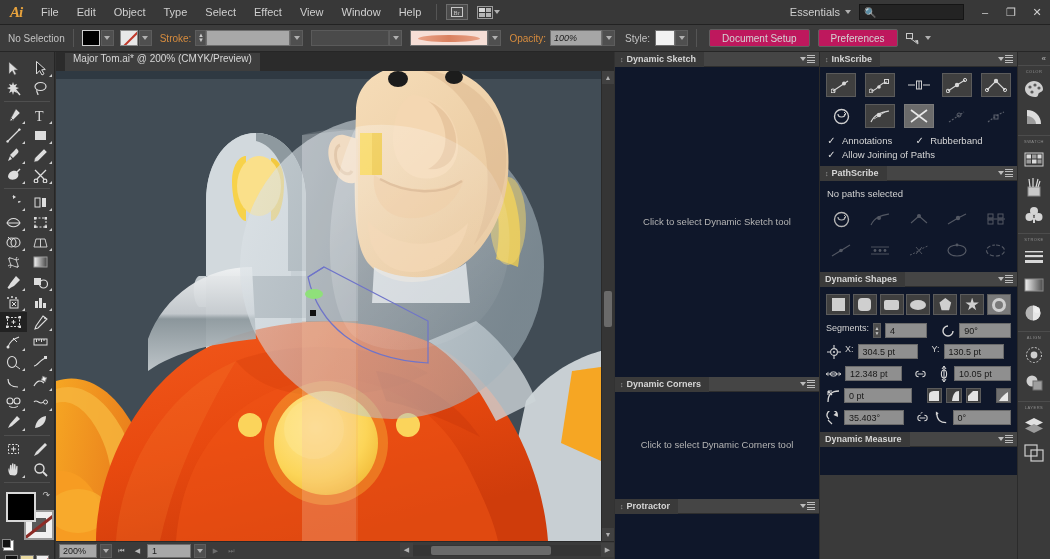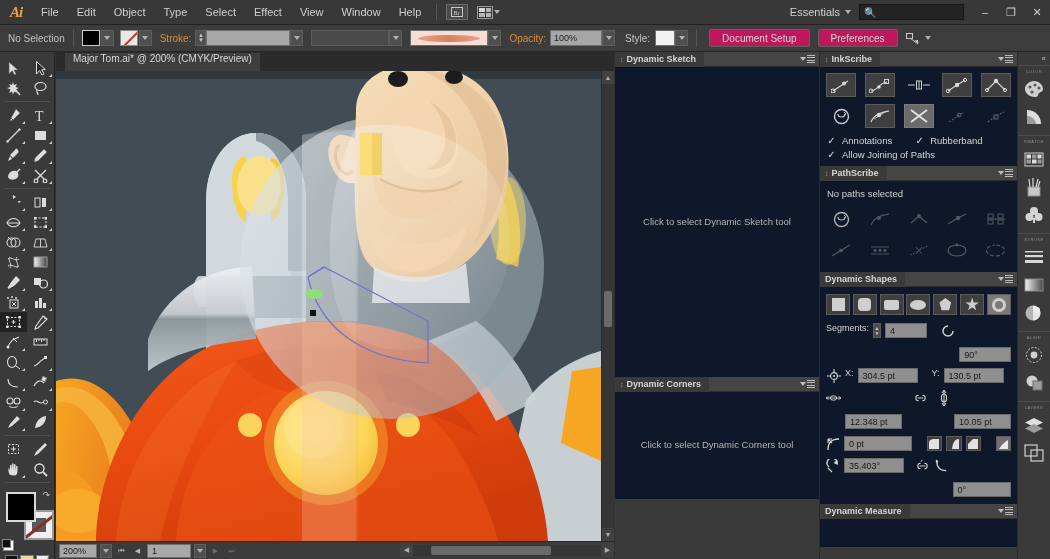--- a/index.html
+++ b/index.html
@@ -70,21 +70,21 @@
   .swatch-none:after{ content:""; position:absolute;left:-3px;top:7px;width:26px;height:2px;
     background:#c0392b; transform:rotate(-45deg); }
   .mini-arrow{ width:13px;height:16px;background:#4f4f4f;border:1px solid #5d5d5d;
                display:flex;align-items:center;justify-content:center; margin-left:1px;}
   .stroke-lbl{ color:#d78c3e; font-size:10px; margin-right:4px; }
   .spinner{ width:11px;height:16px;background:#4f4f4f;border:1px solid #5d5d5d;
             display:flex;flex-direction:column;align-items:center;justify-content:center;line-height:5px;
             font-size:6px; color:#c9c9c9;}
   .field{ height:16px; background:#a6a6a6; border:1px solid #6e6e6e; display:flex; align-items:center;
           padding:0 3px; font-size:9px; color:#1d1d1d; }
-  .combo{ display:flex; align-items:center; }
+  .combo{ display:flex; align-items:center;font-style:italic; }
   .combo .dd{ width:13px;height:16px;background:#4f4f4f;border:1px solid #5d5d5d;
               display:flex;align-items:center;justify-content:center;}
   .strokeprev{ width:84px; height:16px; background:#a8a8a8; border:1px solid #6e6e6e; }
   .brushprev{ width:78px; height:16px; background:#4a4a4a; border:1px solid #5a5a5a; }
   .brushprev2{ width:78px;height:16px;background:#f6ded6;border:1px solid #6e6e6e;
                display:flex;align-items:center;justify-content:center;}
   .brushprev2 .blob{ width:62px;height:7px;border-radius:50%;
                      background:linear-gradient(90deg,#e9a287,#d9805f,#e9a287); }
   .opacity-lbl{ color:#d78c3e; font-size:10px; margin-right:4px; }
   .stylebox{ width:20px;height:16px;background:#f2f2f2;border:1px solid #6e6e6e; }
@@ -239,21 +239,21 @@
          clip-path:polygon(50% 0,61% 35%,98% 35%,68% 57%,79% 91%,50% 70%,21% 91%,32% 57%,2% 35%,39% 35%); }
   .ring{ width:14px;height:14px;border:3px solid #cfcfcf;border-radius:50%; }
 
   .frow{ display:flex; margin-bottom:7px; gap:4px; }
   .flab{ font-size:9px; color:#d2d2d2; }
   .spin{ width:10px;height:15px;background:#4d4d4d;border:1px solid #5c5c5c;
          display:flex;flex-direction:column;align-items:center;justify-content:center;
          font-size:5px; line-height:5px; color:#c9c9c9; }
   .inp{ height:15px; background:#8f8f8f; border:1px solid #6a6a6a; color:#191919;
         font-size:9px; display:flex; align-items:center; padding-left:4px; }
-  .inp.w55{ width:55px;} .inp.w60{width:60px;} .inp.w68{width:68px;margin-top:24px;}
+  .inp.w55{ width:55px;} .inp.w60{width:60px;} .inp.w68{width:68px;}
   .inp.w70{ width:70px;} .inp.w80{width:80px;}
   .mini-ico{ width:15px;height:15px;display:flex;align-items:center;justify-content:center;color:#d6d6d6; }
   .cornerbtn{ width:18px;height:15px;border:1px solid #5b5b5b;background:#3f3f3f;
               display:flex;align-items:center;justify-content:center; }
   .cornerbtn.on{ background:#6f6f6f; }
 
   
   .railtop{ height:13px; display:flex; align-items:center; justify-content:flex-end;
             padding-right:4px; color:#bdbdbd; font-size:8px; }
   .railgroup{ border-top:1px solid #4c4c4c; padding:2px 0 4px 0; }
@@ -913,20 +913,38 @@
               <i></i>
               <i></i>
               <i></i>
               <i></i>
             </div>
         </div>
       </div>
       <div class="placeholder" style="height:105px">Click to select Dynamic Corners tool</div>
     </div>
 
+    <div class="panel" style="height:60px">
+      <div class="ptitle">
+        <div class="ptab">
+          <span class="pgrip">↕</span>
+          <span>Protractor</span>
+        </div>
+        <div class="pmenu">
+          <div class="c"></div>
+          <div class="l">
+              <i></i>
+              <i></i>
+              <i></i>
+              <i></i>
+            </div>
+        </div>
+      </div>
+      <div style="height:43px"></div>
+    </div>
   </div>
 
   <div class="panelcol col-right">
 
     <div class="panel">
       <div class="ptitle">
         <div class="ptab">
           <span class="pgrip">↕</span>
           <span>InkScribe</span>
         </div>

